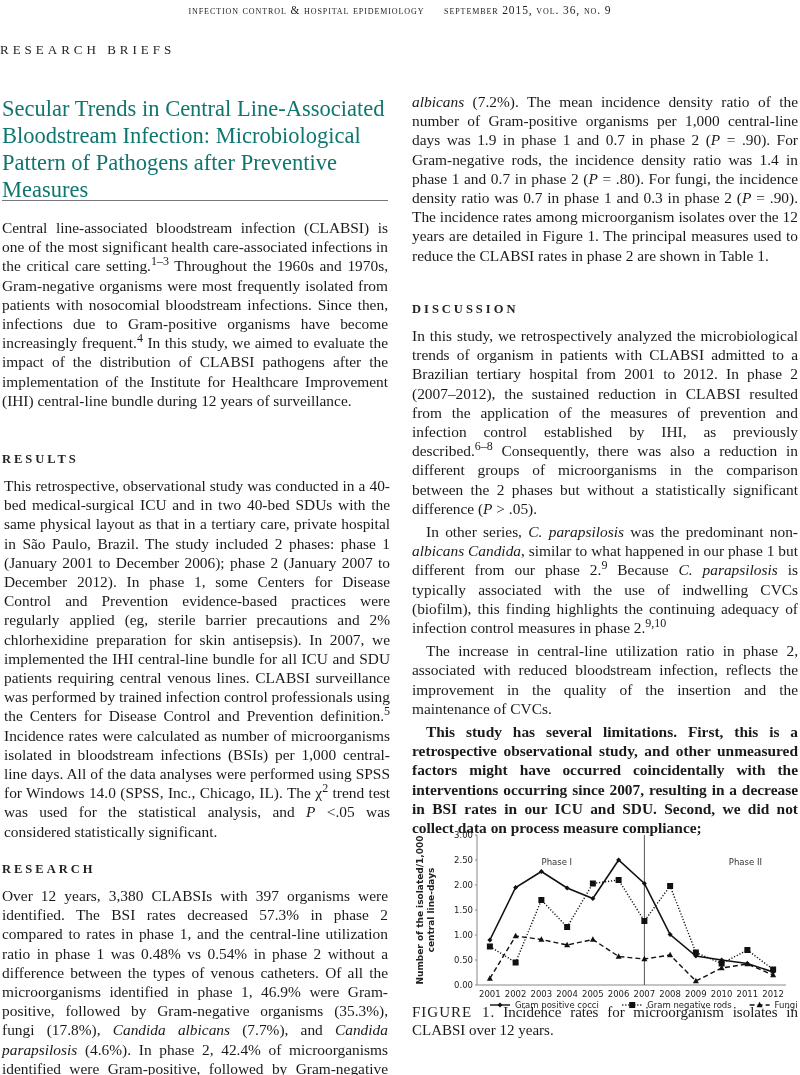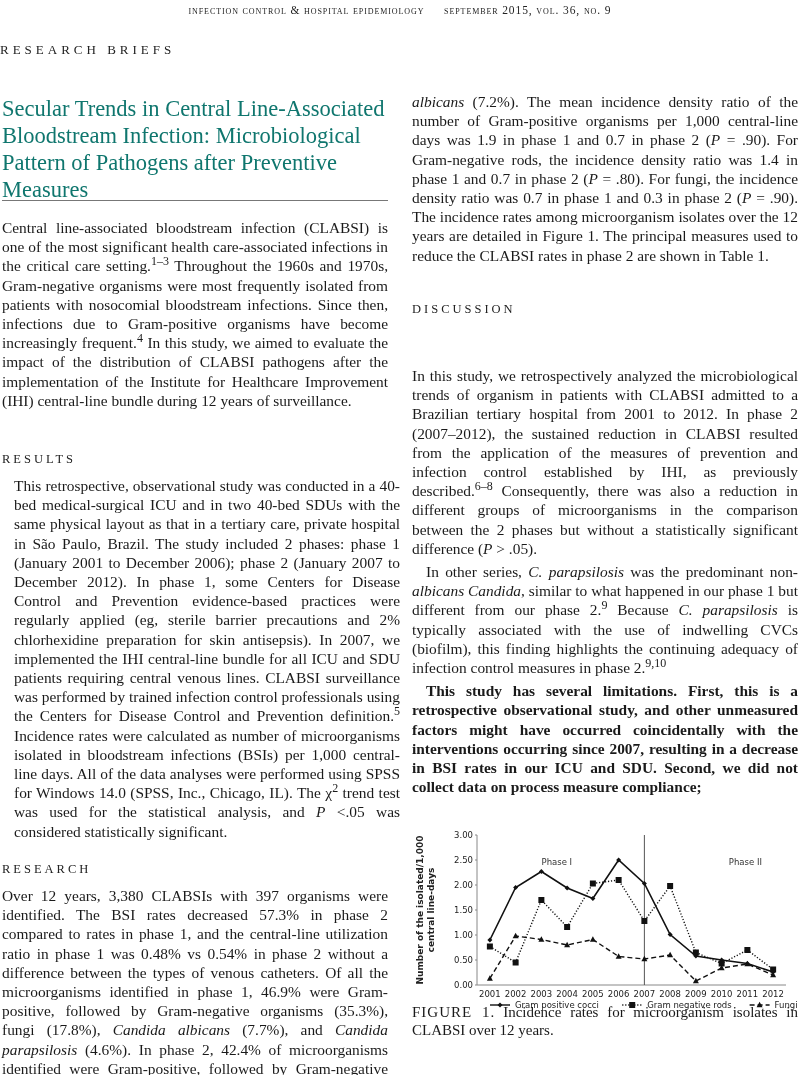--- a/index.html
+++ b/index.html
@@ -4,21 +4,21 @@
 <style>
   html, body { margin: 0; padding: 0; background: #ffffff; }
   body { width: 800px; height: 1075px; position: relative; overflow: hidden; color: #1a1a1a; font-family: "Liberation Serif", "DejaVu Serif", serif; }
   .running-head { position: absolute; top: 4px; left: 0; width: 800px; text-align: center; font-size: 11.5px; letter-spacing: 0.9px; font-variant: small-caps; text-transform: lowercase; color: #222; }
   .running-head span { margin: 0 8px; }
   .section-kicker { position: absolute; top: 42px; left: 0; width: 800px; text-align: left; font-size: 13px; letter-spacing: 4px; color: #222; }
   .title { position: absolute; top: 95px; left: 2px; width: 388px; font-size: 22.5px; line-height: 27px; color: #0f766e; margin: 0; font-weight: normal; }
   .rule { position: absolute; top: 200px; left: 2px; width: 386px; height: 0; border-top: 1px solid #777; }
   .para { font-size: 15.4px; line-height: 19.2px; text-align: justify; margin: 0; hyphens: auto; }
   .para.indent { text-indent: 14px; }
-  .sec-head { font-size: 12.5px; letter-spacing: 3px; margin: 0; font-weight: normal; color: #222; }
+  .sec-head { font-size: 12.5px; letter-spacing: 3px; margin: 0; font-weight: bold; color: #222; }
   .block { position: absolute; }
   sup { font-size: 12px; line-height: 0; vertical-align: 6px; }
   i { font-style: italic; }
   .figure { position: absolute; left: 410px; top: 822px; width: 390px; height: 192px; }
   .chart-svg text { font-family: "DejaVu Sans", "Liberation Sans", sans-serif; }
   .caption { position: absolute; left: 412px; top: 1003px; width: 386px; font-size: 15px; line-height: 18px; text-align: justify; }
   .caption .fig-label { font-variant: small-caps; letter-spacing: 1px; margin-right: 8px; }
 </style>
 </head>
 <body>
@@ -33,41 +33,42 @@
 <h1 class="title">Secular Trends in Central Line-Associated Bloodstream Infection: Microbiological Pattern of Pathogens after Preventive Measures</h1>
 <div class="rule"></div>
 
 <div class="block" style="left:2px; top:218px; width:386px;">
   <p class="para"><span>Central line-associated bloodstream infection (CLABSI) is one of the most significant health care-associated infections in the critical care setting.</span><sup>1–3</sup><span> Throughout the 1960s and 1970s, Gram-negative organisms were most frequently isolated from patients with nosocomial bloodstream infections. Since then, infections due to Gram-positive organisms have become increasingly frequent.</span><sup>4</sup><span> In this study, we aimed to evaluate the impact of the distribution of CLABSI pathogens after the implementation of the Institute for Healthcare Improvement (IHI) central-line bundle during 12 years of surveillance.</span></p>
 </div>
 
 <div class="block" style="left:2px; top:452px; width:386px;">
   <h2 class="sec-head">RESULTS</h2>
 </div>
-<div class="block" style="left:14px; top:476px; width:386px;">
+<div class="block" style="left:4px; top:476px; width:386px;">
   <p class="para"><span>This retrospective, observational study was conducted in a 40-bed medical-surgical ICU and in two 40-bed SDUs with the same physical layout as that in a tertiary care, private hospital in São Paulo, Brazil. The study included 2 phases: phase 1 (January 2001 to December 2006); phase 2 (January 2007 to December 2012). In phase 1, some Centers for Disease Control and Prevention evidence-based practices were regularly applied (eg, sterile barrier precautions and 2% chlorhexidine preparation for skin antisepsis). In 2007, we implemented the IHI central-line bundle for all ICU and SDU patients requiring central venous lines. CLABSI surveillance was performed by trained infection control professionals using the Centers for Disease Control and Prevention definition.</span><sup>5</sup><span> Incidence rates were calculated as number of microorganisms isolated in bloodstream infections (BSIs) per 1,000 central-line days. All of the data analyses were performed using SPSS for Windows 14.0 (SPSS, Inc., Chicago, IL). The χ</span><sup>2</sup><span> trend test was used for the statistical analysis, and </span><i>P</i><span> &lt;.05 was considered statistically significant.</span></p>
 </div>
 
 <div class="block" style="left:2px; top:862px; width:386px;">
   <h2 class="sec-head">RESEARCH</h2>
 </div>
 <div class="block" style="left:2px; top:886px; width:386px;">
   <p class="para"><span>Over 12 years, 3,380 CLABSIs with 397 organisms were identified. The BSI rates decreased 57.3% in phase 2 compared to rates in phase 1, and the central-line utilization ratio in phase 1 was 0.48% vs 0.54% in phase 2 without a difference between the types of venous catheters. Of all the microorganisms identified in phase 1, 46.9% were Gram-positive, followed by Gram-negative organisms (35.3%), fungi (17.8%), </span><i>Candida albicans</i><span> (7.7%), and </span><i>Candida parapsilosis</i><span> (4.6%). In phase 2, 42.4% of microorganisms identified were Gram-positive, followed by Gram-negative organisms (38.1%), fungi (19.4%), and </span></p>
 </div>
 
 <div class="block" style="left:412px; top:92px; width:386px;">
   <p class="para"><i>albicans</i><span> (7.2%). The mean incidence density ratio of the number of Gram-positive organisms per 1,000 central-line days was 1.9 in phase 1 and 0.7 in phase 2 (</span><i>P</i><span> = .90). For Gram-negative rods, the incidence density ratio was 1.4 in phase 1 and 0.7 in phase 2 (</span><i>P</i><span> = .80). For fungi, the incidence density ratio was 0.7 in phase 1 and 0.3 in phase 2 (</span><i>P</i><span> = .90). The incidence rates among microorganism isolates over the 12 years are detailed in Figure 1. The principal measures used to reduce the CLABSI rates in phase 2 are shown in Table 1.</span></p>
 </div>
 
 <div class="block" style="left:412px; top:302px; width:386px;">
   <h2 class="sec-head">DISCUSSION</h2>
 </div>
-<div class="block" style="left:412px; top:326px; width:386px;margin-top:40px;">
+<div class="block" style="left:412px; top:326px; width:386px;">
   <p class="para"><span>In this study, we retrospectively analyzed the microbiological trends of organism in patients with CLABSI admitted to a Brazilian tertiary hospital from 2001 to 2012. In phase 2 (2007–2012), the sustained reduction in CLABSI resulted from the application of the measures of prevention and infection control established by IHI, as previously described.</span><sup>6–8</sup><span> Consequently, there was also a reduction in different groups of microorganisms in the comparison between the 2 phases but without a statistically significant difference (</span><i>P</i><span> &gt; .05).</span></p>
   <p class="para indent" style="margin-top:4px;"><span>In other series, </span><i>C. parapsilosis</i><span> was the predominant non-</span><i>albicans Candida</i><span>, similar to what happened in our phase 1 but different from our phase 2.</span><sup>9</sup><span> Because </span><i>C. parapsilosis</i><span> is typically associated with the use of indwelling CVCs (biofilm), this finding highlights the continuing adequacy of infection control measures in phase 2.</span><sup>9,10</sup></p>
+  <p class="para indent" style="margin-top:4px;">The increase in central-line utilization ratio in phase 2, associated with reduced bloodstream infection, reflects the improvement in the quality of the insertion and the maintenance of CVCs.</p>
   <p class="para indent" style="margin-top:4px;font-weight:bold;">This study has several limitations. First, this is a retrospective observational study, and other unmeasured factors might have occurred coincidentally with the interventions occurring since 2007, resulting in a decrease in BSI rates in our ICU and SDU. Second, we did not collect data on process measure compliance;</p>
 </div>
 
 <div class="figure">
   <svg class="chart-svg" width="390" height="192" viewBox="0 0 390 192">
     <g id="yaxis-label">
         <text x="0" y="0" font-size="9" font-weight="bold" fill="#222" text-anchor="middle" transform="translate(13,88) rotate(-90)">Number of the isolated/1,000</text>
         <text x="0" y="0" font-size="9" font-weight="bold" fill="#222" text-anchor="middle" transform="translate(24,88) rotate(-90)">central line-days</text>
       </g>
     <g id="plot">

